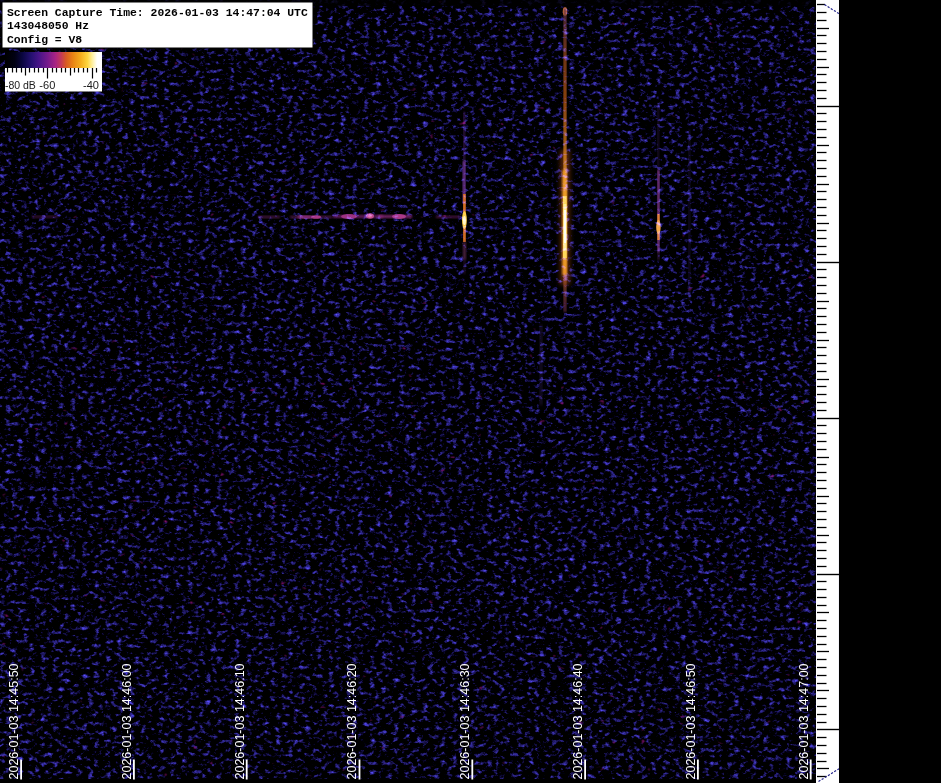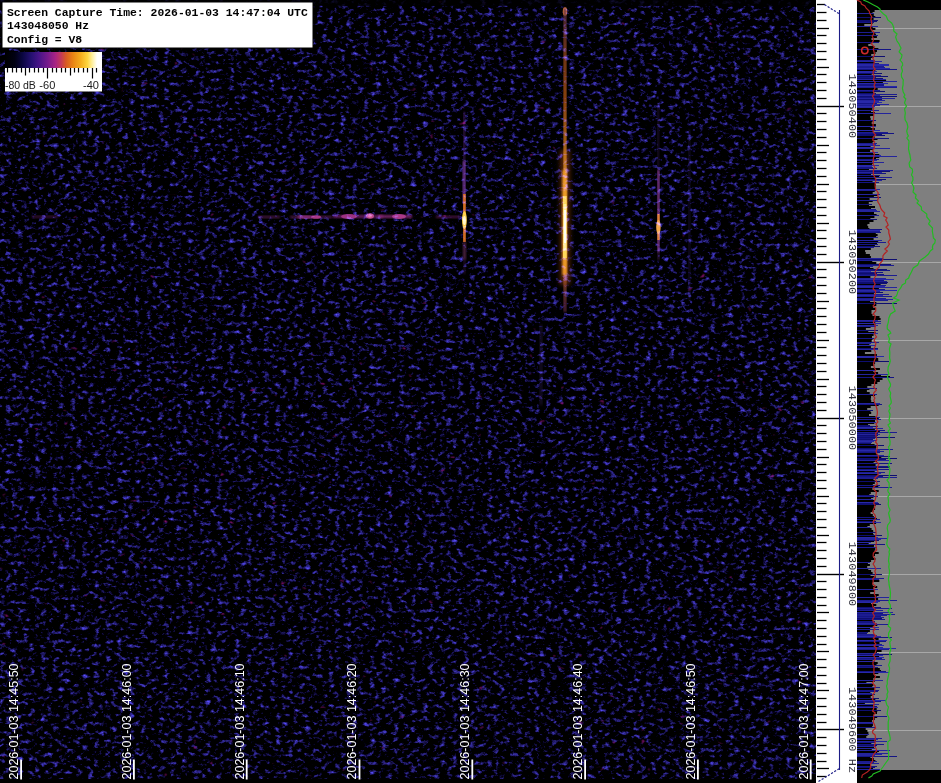--- a/index.html
+++ b/index.html
@@ -1,15 +1,15 @@
 <!DOCTYPE html>
 <html><head><meta charset="utf-8"><title>Screen Capture</title>
 <style>
 html,body{margin:0;padding:0;background:#000;}
-#wrap{position:relative;width:941px;height:783px;background:#000;overflow:hidden;}
+#wrap{position:relative;width:839px;height:783px;background:#000;overflow:hidden;}
 </style></head>
 <body>
 <div id="wrap">
 <svg width="941" height="783" shape-rendering="auto">
 <defs>
 <filter id="noise" x="0" y="0" width="100%" height="100%" color-interpolation-filters="sRGB">
   <feTurbulence type="fractalNoise" baseFrequency="0.17 0.23" numOctaves="3" seed="7" stitchTiles="stitch"></feTurbulence>
   <feColorMatrix type="matrix" values="0 0 0.95 0 -0.52  0 0 0.85 0 -0.475  0 0 2.6 0 -1.37  0 0 0 0 1"></feColorMatrix>
   <feGaussianBlur stdDeviation="0.4"></feGaussianBlur>
 </filter>

